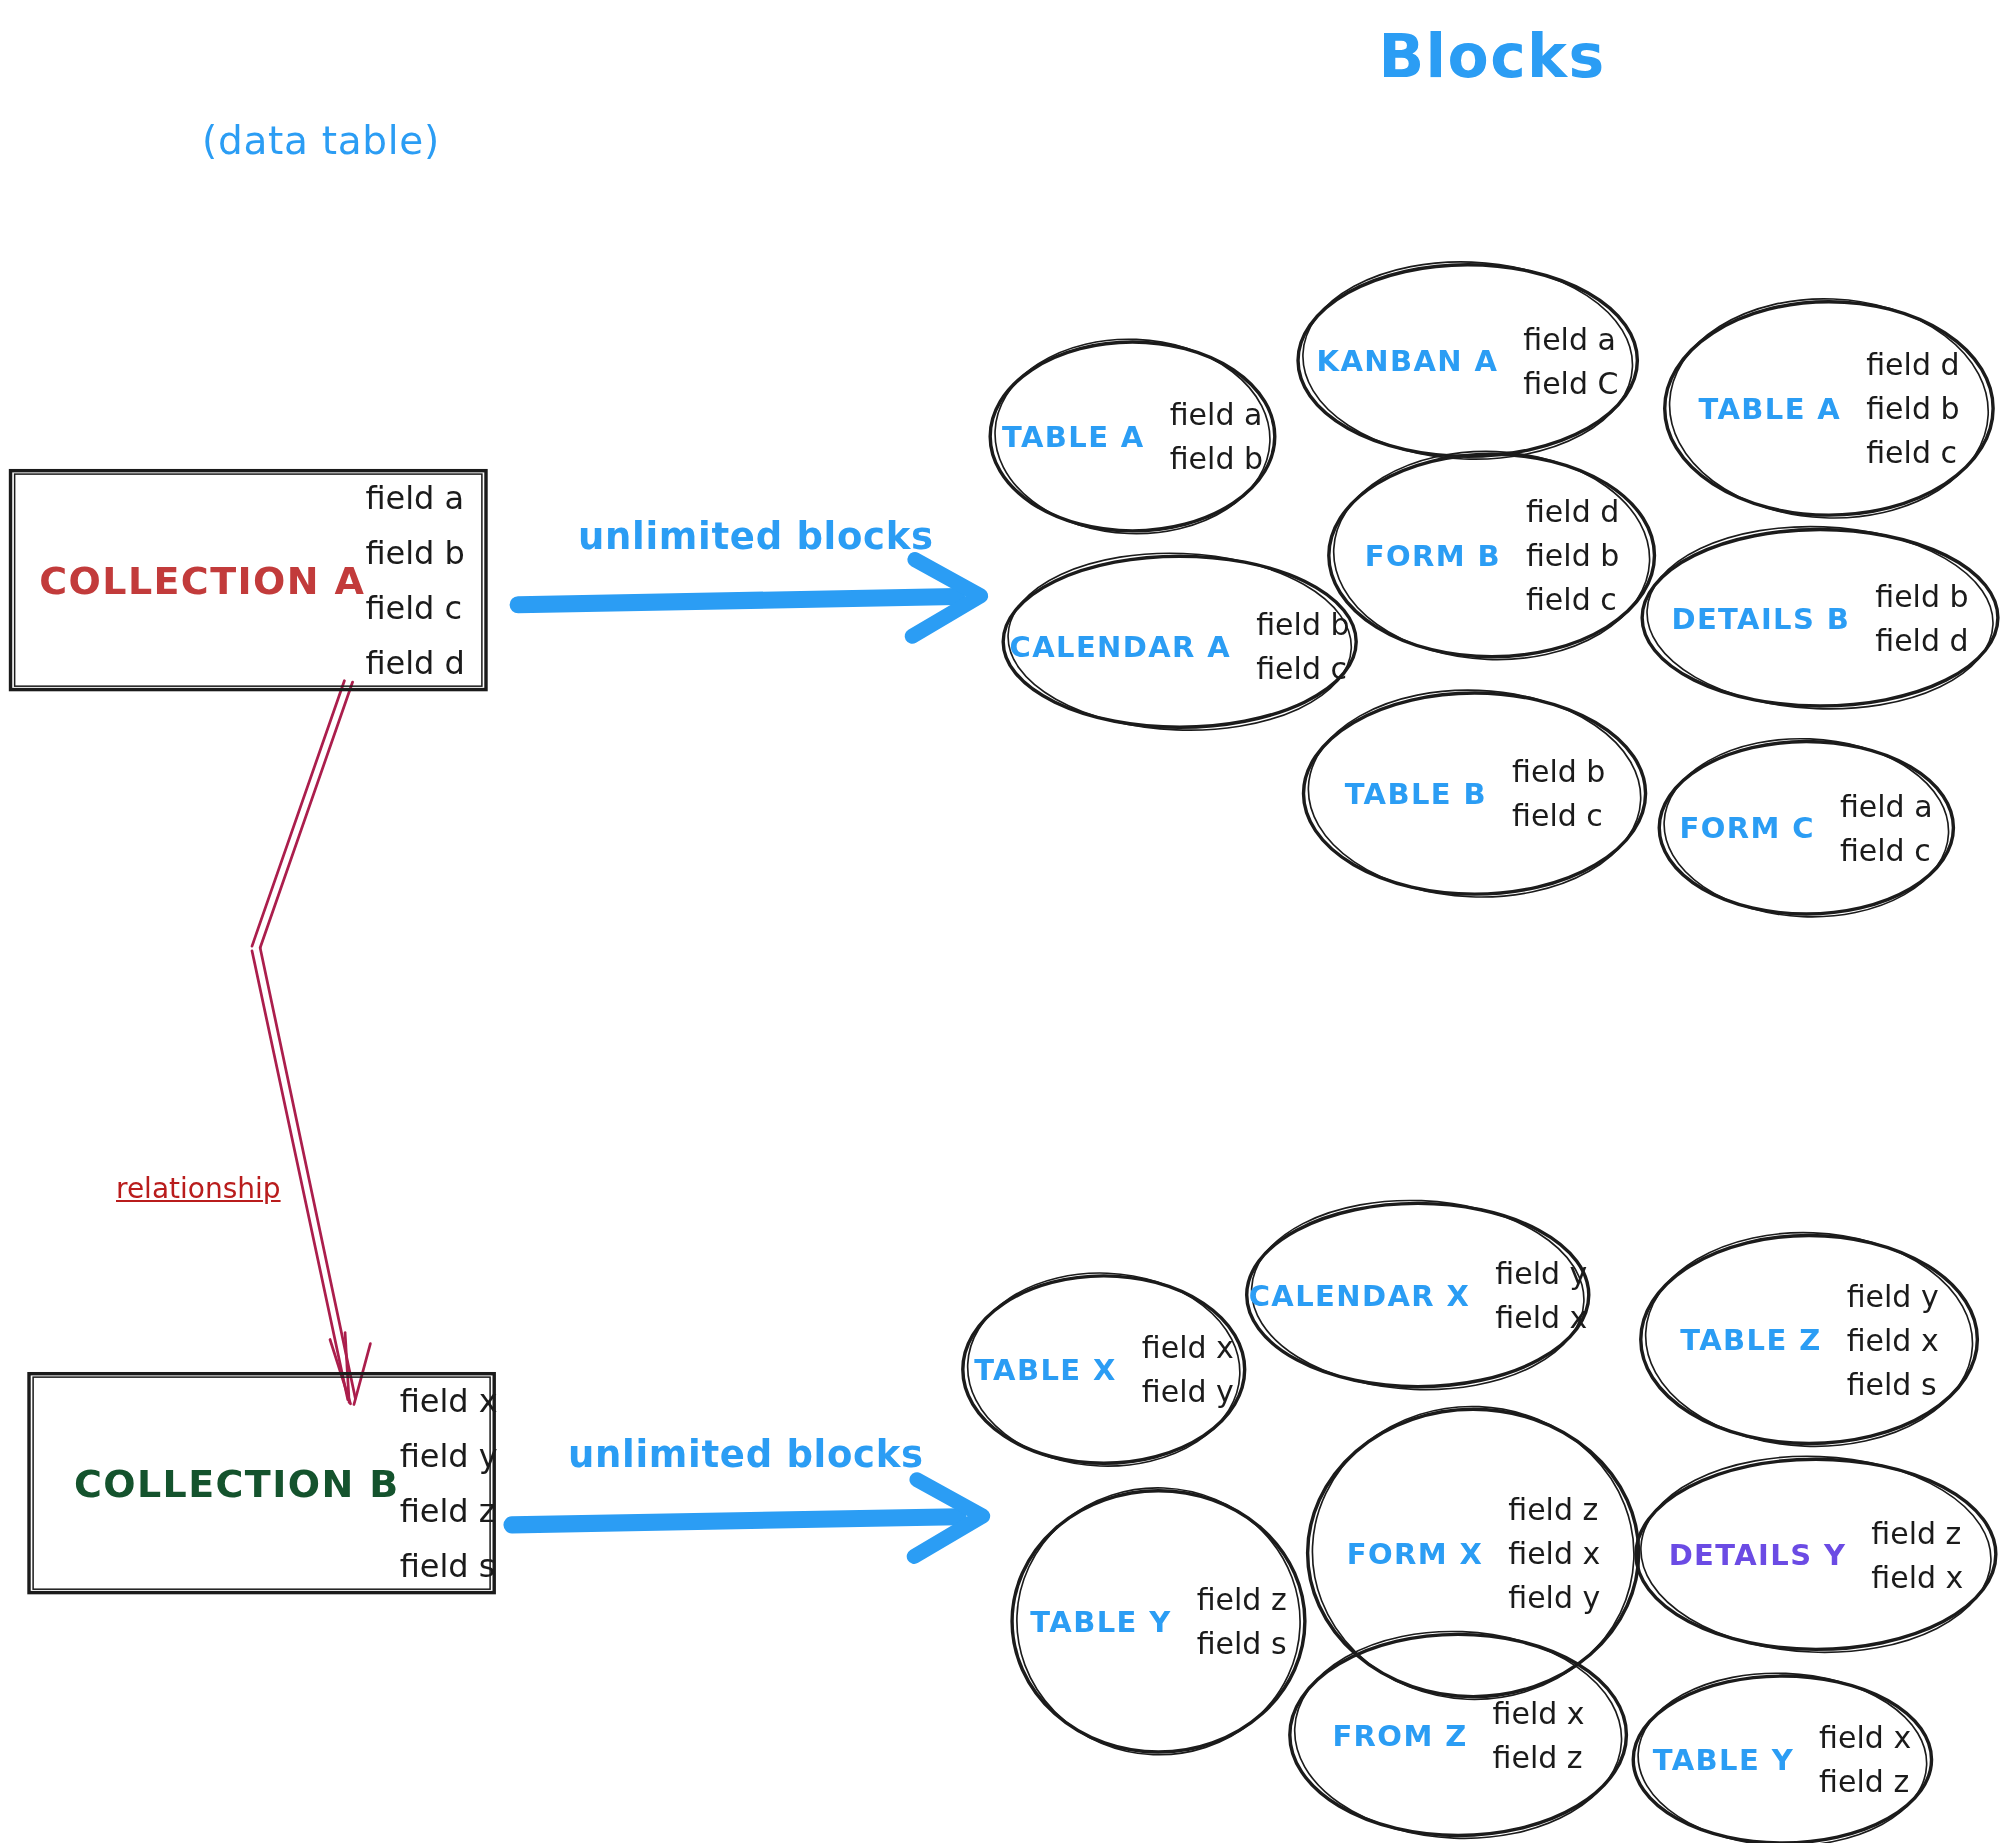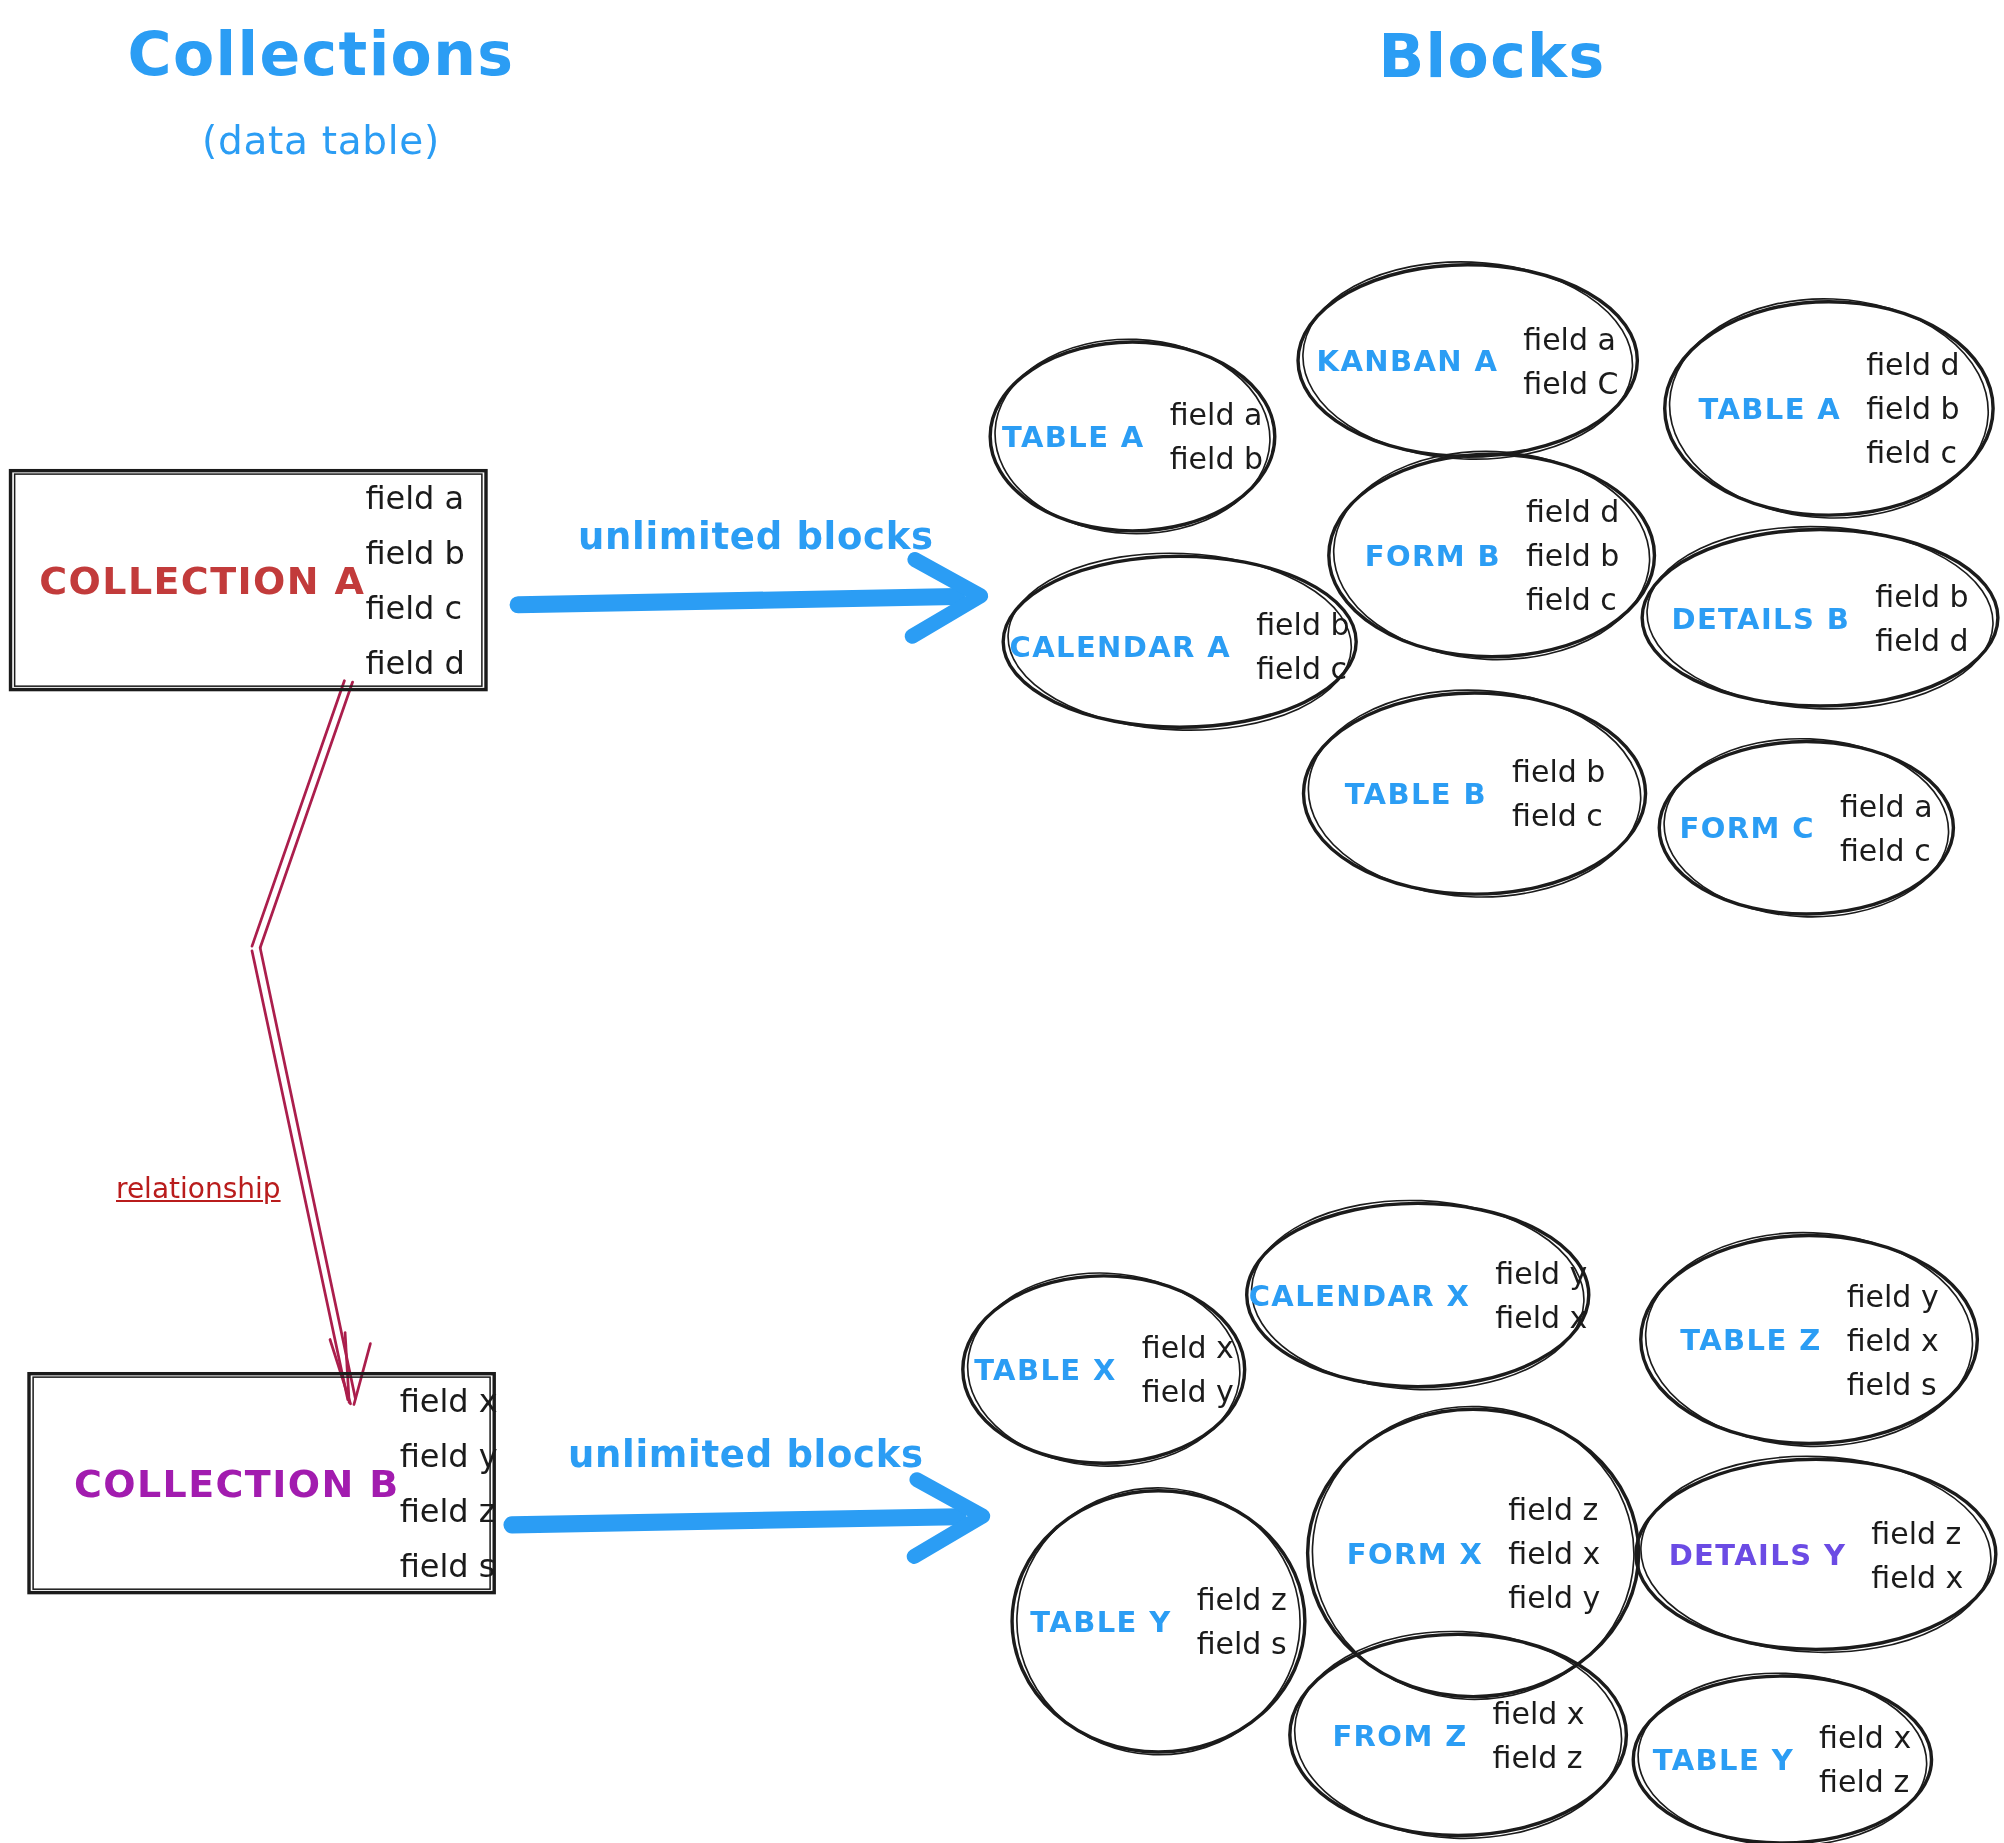--- a/index.html
+++ b/index.html
@@ -113,41 +113,40 @@
       <g>
         <ellipse cx="2131" cy="2536" rx="246" ry="147" fill="none" stroke="#1b1b1b" stroke-width="5"></ellipse>
         <ellipse cx="2131" cy="2536" rx="239" ry="151" fill="none" stroke="#1b1b1b" stroke-width="2.4" transform="rotate(2.3 2131 2536)"></ellipse>
       </g>
       <g>
         <ellipse cx="2605" cy="2572" rx="218" ry="122" fill="none" stroke="#1b1b1b" stroke-width="5"></ellipse>
         <ellipse cx="2605" cy="2572" rx="211" ry="126" fill="none" stroke="#1b1b1b" stroke-width="2.4" transform="rotate(2.3 2605 2572)"></ellipse>
       </g>
     </svg>
 
-  <div class="txt title" style="left: 68px; top: 19px; width: 506px; color: rgb(43, 157, 244);">Collections</div>
   <div class="txt subtitle" style="left: 68px; top: 118px; width: 506px; color: rgb(43, 157, 244);">(data table)</div>
   <div class="txt title" style="left: 1314px; top: 20.5px; width: 356px; color: rgb(43, 157, 244);">Blocks</div>
 
   <div class="txt arrow-label" style="left: 578px; top: 515px; width: 342px; color: rgb(43, 157, 244);">unlimited blocks</div>
   <div class="txt arrow-label" style="left: 568px; top: 1433px; width: 342px; color: rgb(43, 157, 244);">unlimited blocks</div>
 
   <div class="txt rel-label" style="left: 116px; top: 1172px; color: #b91c1c; text-decoration: underline;">relationship</div>
 
   <div id="text-layer">
       <div class="coll-text" style="left: 10.3px; top: 471px; width: 476px; height: 219px;">
         <span class="coll-name" style="color: rgb(194, 59, 59);">COLLECTION A</span>
         <div class="coll-fields">
           <span>field a</span>
           <span>field b</span>
           <span>field c</span>
           <span>field d</span>
         </div>
       </div>
       <div class="coll-text" style="left: 29px; top: 1374px; width: 465px; height: 219px;">
-        <span class="coll-name" style="color: #a21caf; margin-left: 45px;">COLLECTION B</span>
+        <span class="coll-name" style="color: #14532d; margin-left: 45px;">COLLECTION B</span>
         <div class="coll-fields">
           <span>field x</span>
           <span>field y</span>
           <span>field z</span>
           <span>field s</span>
         </div>
       </div>
       <div class="block-text" style="left: 990px; top: 342px; width: 285px; height: 189px;">
         <span class="block-label" style="color: rgb(43, 157, 244);">TABLE A</span>
         <div class="block-fields">

